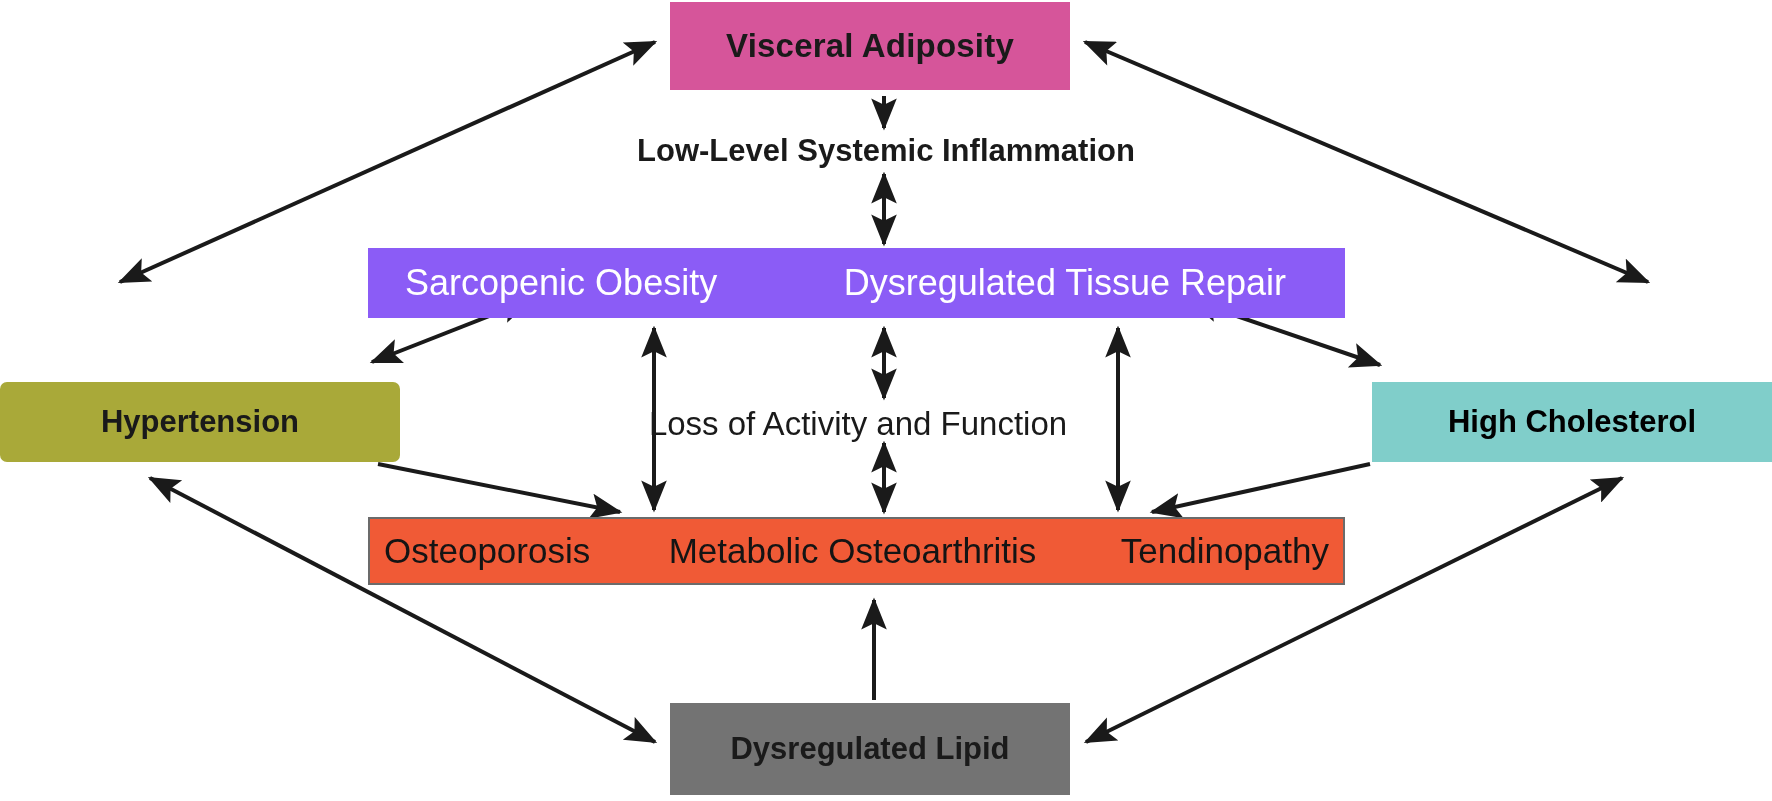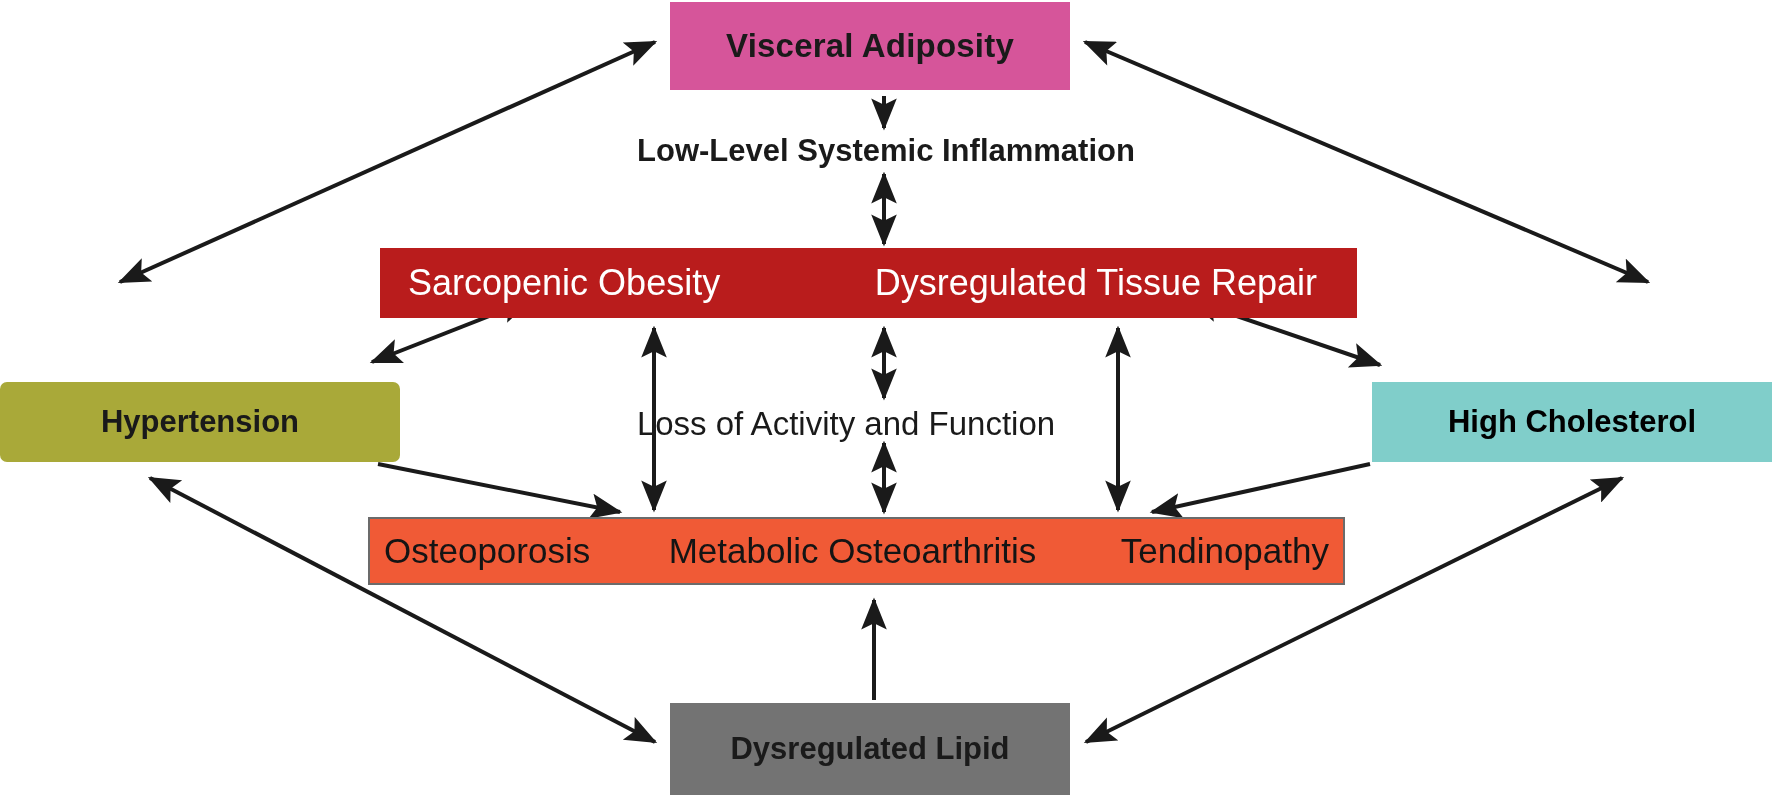--- a/index.html
+++ b/index.html
@@ -41,33 +41,33 @@
     left: 670px; top: 2px; width: 400px; height: 88px;
     background: #d6559a;
     color: #1a1a1a;
     font-weight: bold;
     font-size: 33px;
     letter-spacing: 0.2px;
   }
 
   
   #node-black-bar {
-    left: 380px; top: 248px; width: 977px; height: 70px;
-    background: #b91c1c;
+    left: 368px; top: 248px; width: 977px; height: 70px;
+    background: #8b5cf6;
     justify-content: space-between;
-    padding: 0 28px;
+    padding: 0 37px;
   }
   #node-black-bar .bar-label {
     color: #ffffff;
     font-size: 36px;
     font-weight: normal;
     white-space: nowrap;
   }
   #black-label-left { margin-left: 0px; }
-  #black-label-right { margin-right: 12px; }
+  #black-label-right { margin-right: 22px; }
 
   
   #node-orange-bar {
     left: 368px; top: 517px; width: 977px; height: 68px;
     background: #f05a36;
     border: 2px solid #6b6b6b;
     justify-content: space-between;
     padding: 0 14px;
   }
   #node-orange-bar .bar-label {
@@ -113,21 +113,21 @@
     color: #1a1a1a;
     white-space: nowrap;
     text-align: center;
   }
   #label-inflammation {
     left: 0px; top: 133px; width: 1772px;
     font-size: 31px;
     font-weight: 600;
   }
   #label-loss-activity {
-    left: 0px; top: 405px; width: 1692px;
+    left: 12px; top: 405px; width: 1692px;
     font-size: 33px;
   }
 </style>
 </head>
 <body>
 
 <div id="canvas">
 
   <svg id="arrow-layer" viewBox="0 0 1772 801" width="1772" height="801" xmlns="http://www.w3.org/2000/svg">
     <defs>

